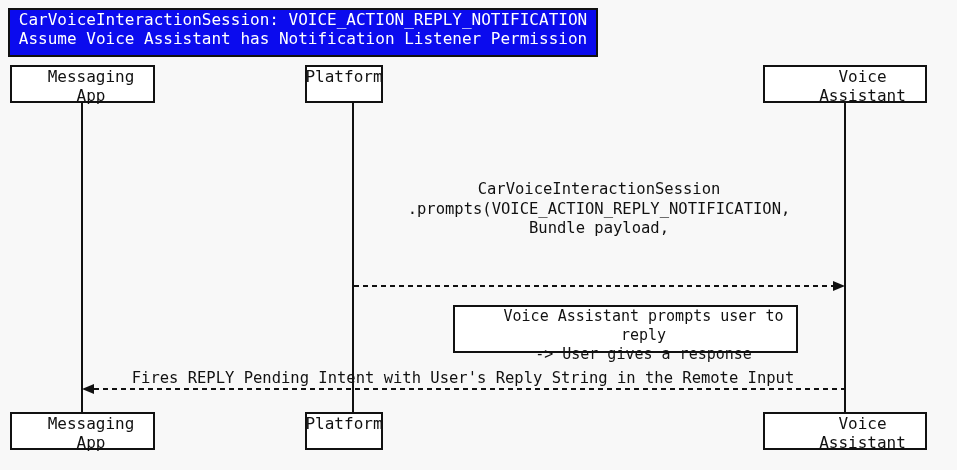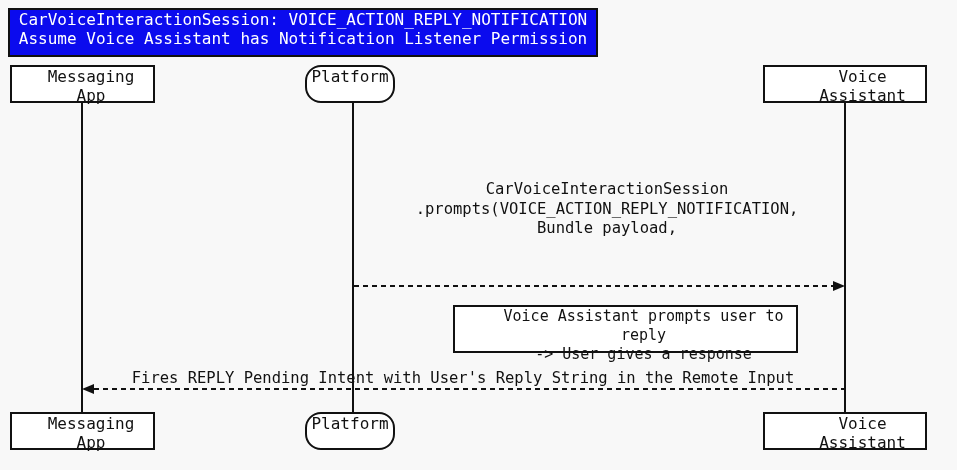--- a/index.html
+++ b/index.html
@@ -13,37 +13,37 @@
     display:flex;flex-direction:column;align-items:center;justify-content:flex-start;
     text-align:center;
   }
   .title-box{
     left:8px;top:8px;width:590px;height:49px;
     background:#0b0bee;color:#fff;border:2px solid #111;
     font-size:16px;line-height:19px;
   }
   .participant{font-size:16px;height:38px;}
   .p-ma{left:10px;width:145px;padding-left:17px;}
-  .p-pl{left:305px;width:90px;border-radius:16px;}
+  .p-pl{left:305px;width:78px;}
   .p-va{left:763px;width:164px;padding-left:35px;}
   .row-top{top:65px;}
   .row-bottom{top:412px;}
   .lifeline{position:absolute;top:103px;height:309px;width:2px;background:#111;}
   .ll-ma{left:81px;}
   .ll-pl{left:352px;}
   .ll-va{left:844px;}
   .note{font-size:15px;line-height:19px;}
   .note-1{left:103px;top:125px;width:230px;height:63px;}
   .note-2{left:453px;top:305px;width:345px;height:48px;padding-left:36px;}
   .msg-label{
     position:absolute;transform:translateX(-50%);
     text-align:center;font-size:15.5px;line-height:19.5px;
   }
   .msg-label span{display:block;white-space:pre;}
-  .msg-1-label{left:599px;top:180px;margin-left:8px;}
+  .msg-1-label{left:599px;top:180px;}
   .msg-2-label{left:463px;top:369px;}
   .dash{
     position:absolute;height:2px;
     background:repeating-linear-gradient(90deg,#111 0 5px,transparent 5px 9px);
   }
   .dash-1{left:354px;top:285px;width:479px;}
   .dash-2{left:94px;top:388px;width:750px;}
   .arrowhead{position:absolute;width:0;height:0;
     border-top:5px solid transparent;border-bottom:5px solid transparent;}
   .head-right{left:833px;top:281px;border-left:12px solid #111;}

